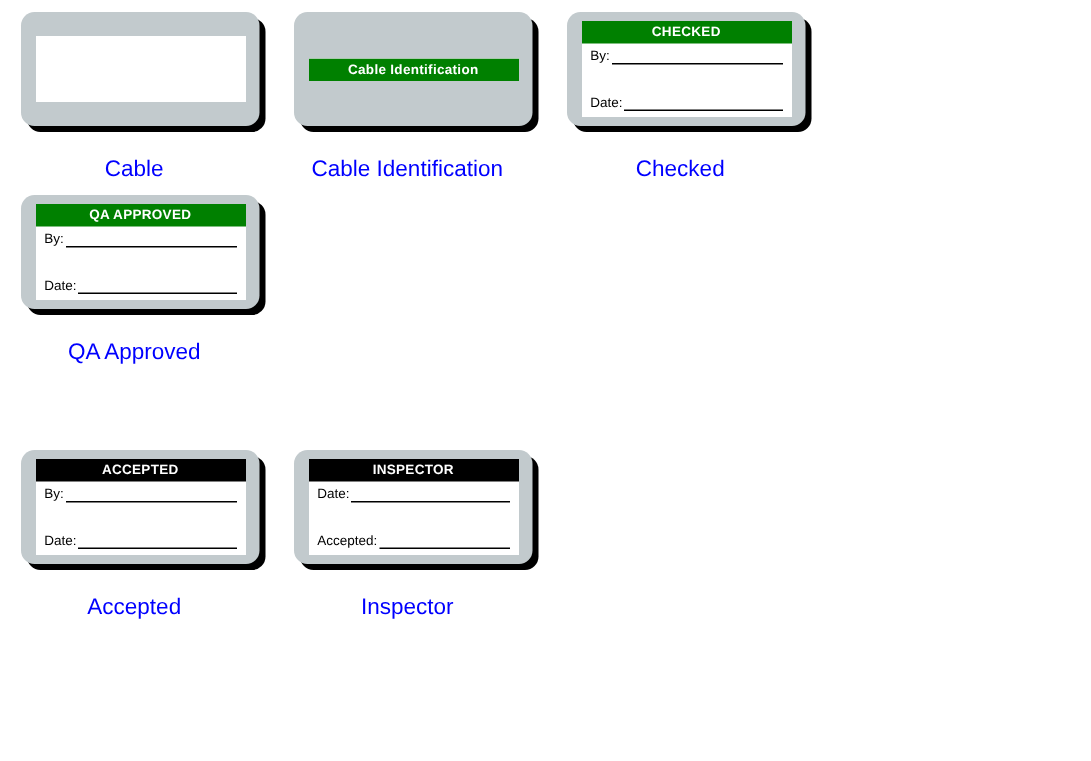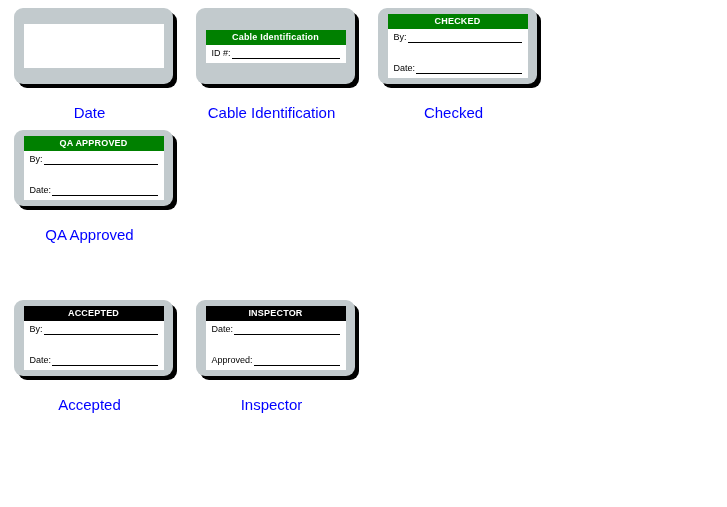--- a/index.html
+++ b/index.html
@@ -126,32 +126,26 @@
 </style>
 </head>
 <body>
 
 <div class="canvas">
   <div class="grid" id="grid">
       <div class="cell">
         <div class="card">
           <div class="panel blank-panel"></div>
         </div>
-        <div class="caption">Date</div>
+        <div class="caption">Cable</div>
       </div>
       <div class="cell">
         <div class="card">
           <div class="panel with-header">
             <div class="bar" style="background: rgb(0, 128, 0);">Cable Identification</div>
-            <div class="fields">
-              <div class="field">
-                <span class="flabel">ID #:</span>
-                <span class="rule"></span>
-              </div>
-            </div>
           </div>
         </div>
         <div class="caption">Cable Identification</div>
       </div>
       <div class="cell">
         <div class="card">
           <div class="panel with-header">
             <div class="bar" style="background: rgb(0, 128, 0);">CHECKED</div>
             <div class="fields">
               <div class="field">
@@ -207,21 +201,21 @@
       <div class="cell">
         <div class="card">
           <div class="panel with-header">
             <div class="bar" style="background: rgb(0, 0, 0);">INSPECTOR</div>
             <div class="fields">
               <div class="field">
                 <span class="flabel">Date:</span>
                 <span class="rule"></span>
               </div>
               <div class="field">
-                <span class="flabel">Approved:</span>
+                <span class="flabel">Accepted:</span>
                 <span class="rule"></span>
               </div>
             </div>
           </div>
         </div>
         <div class="caption">Inspector</div>
       </div>
     </div>
 </div>
 

